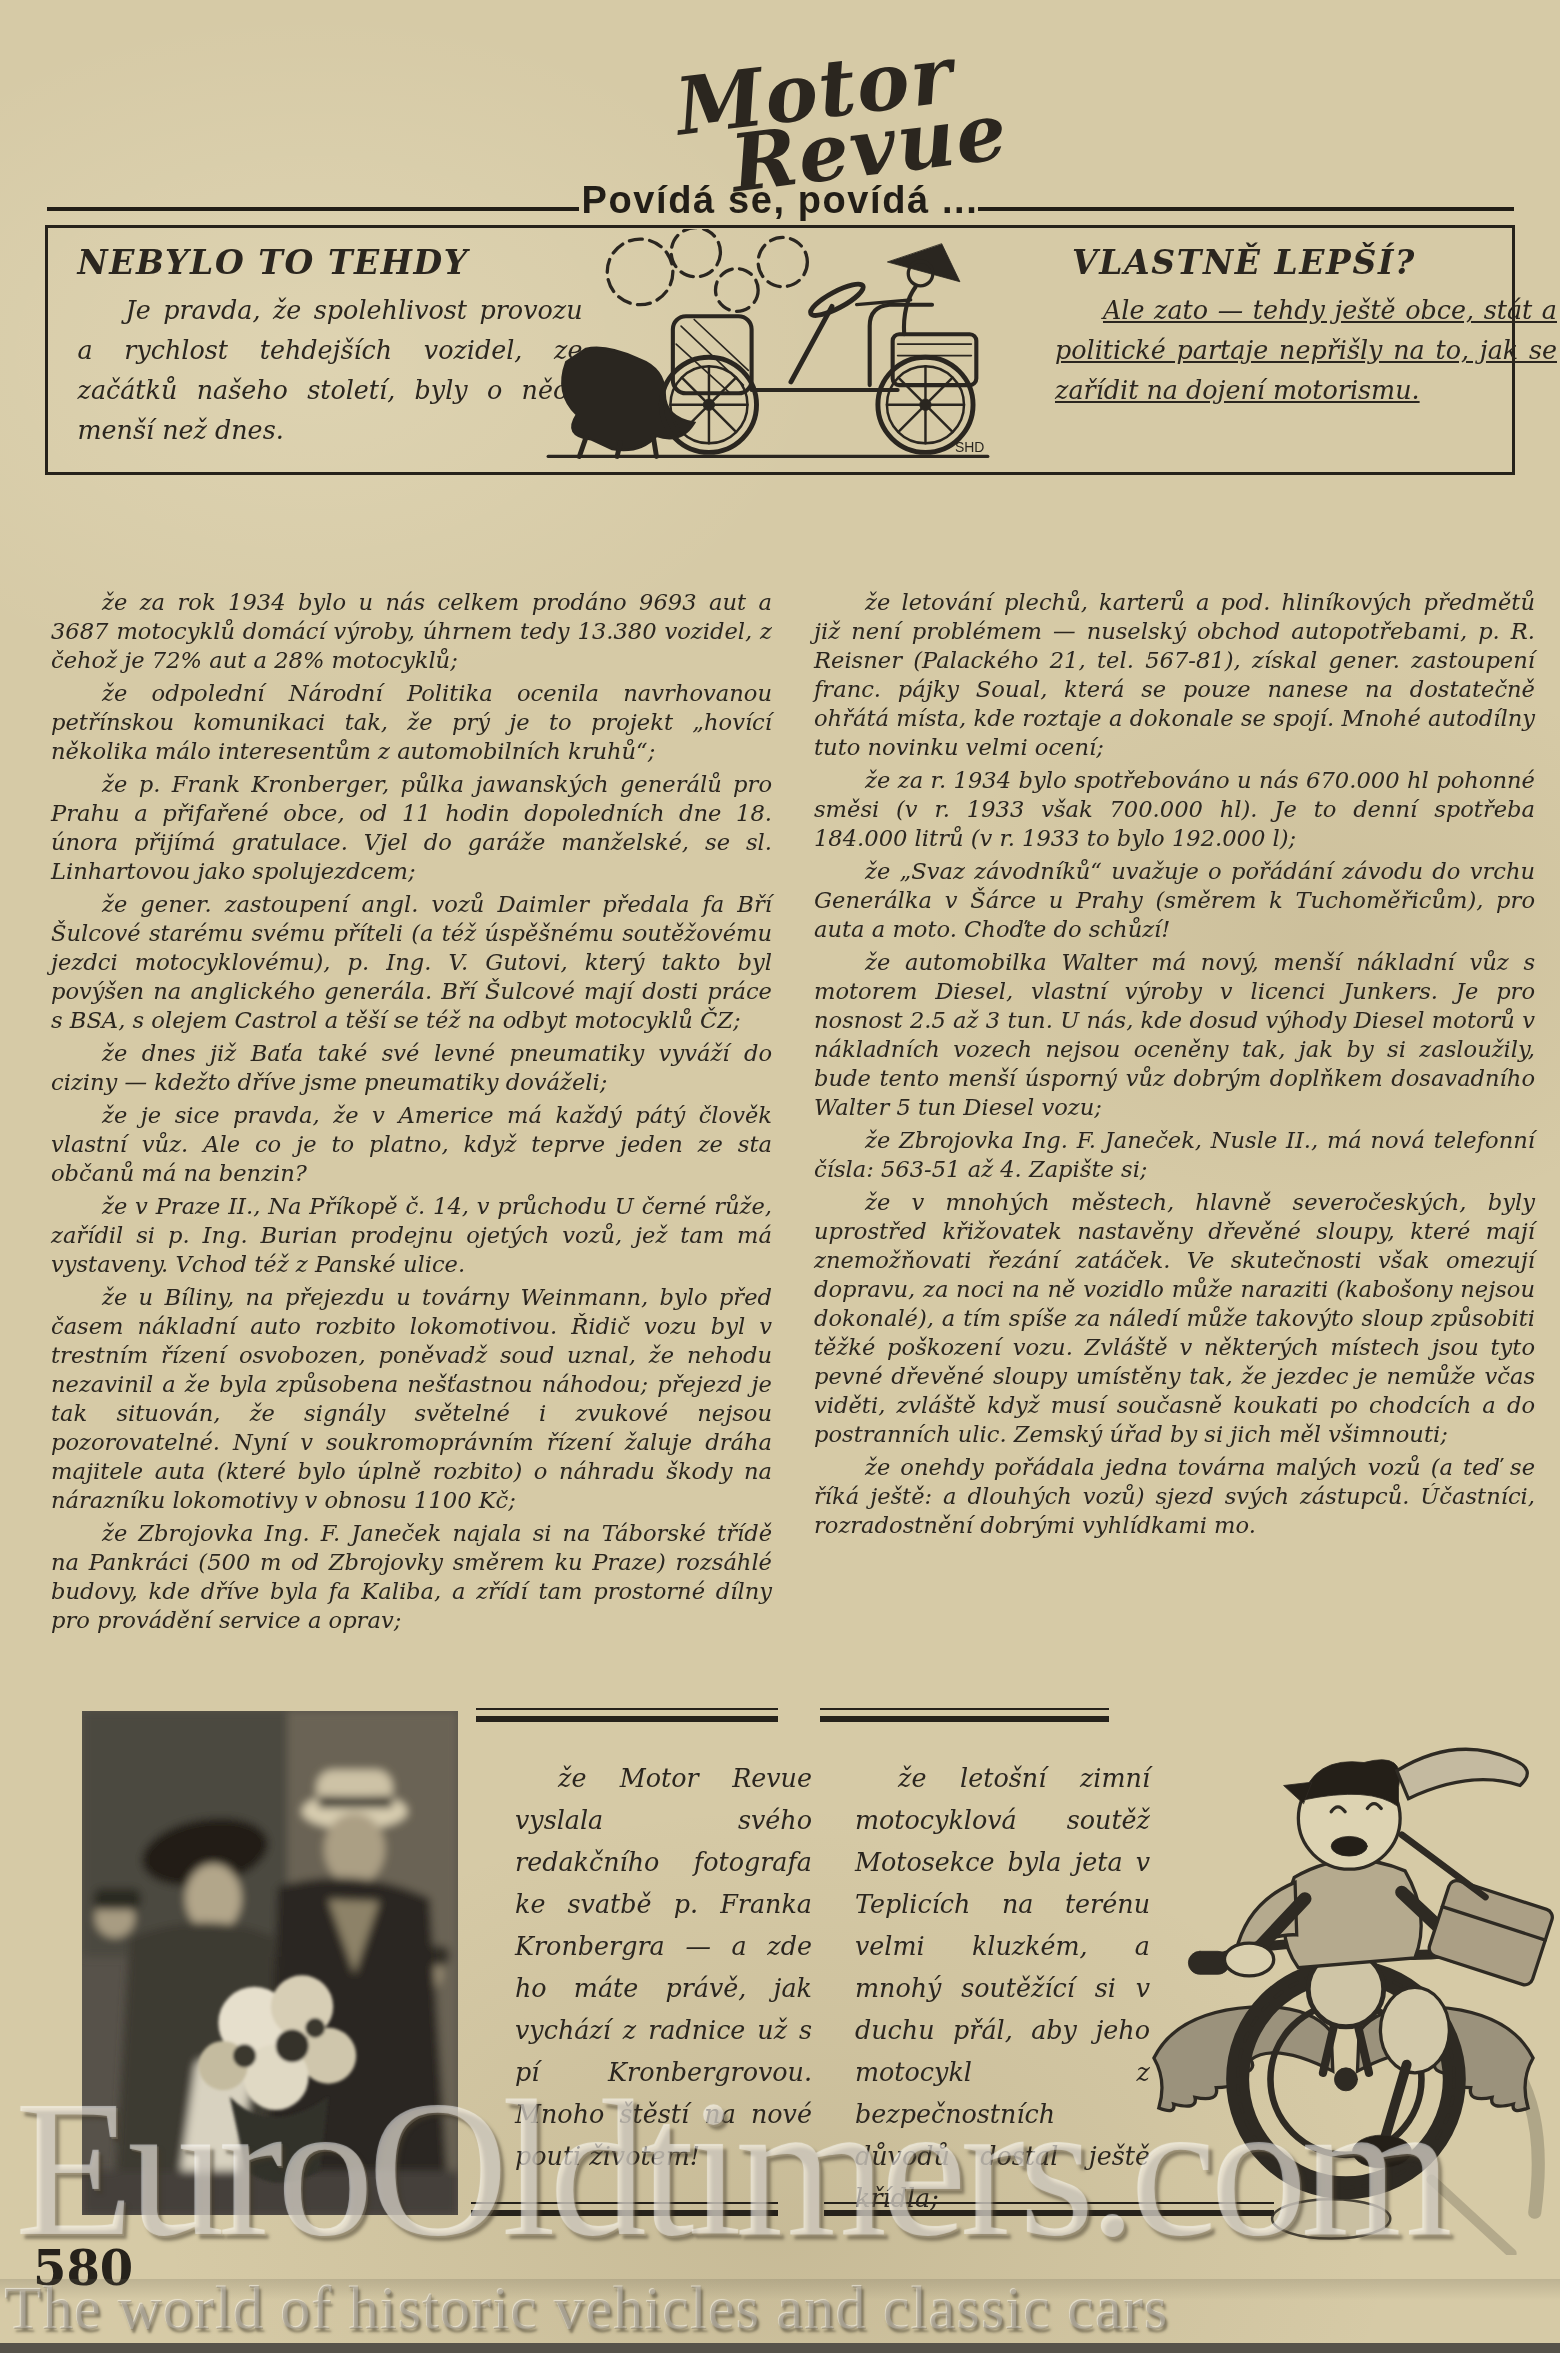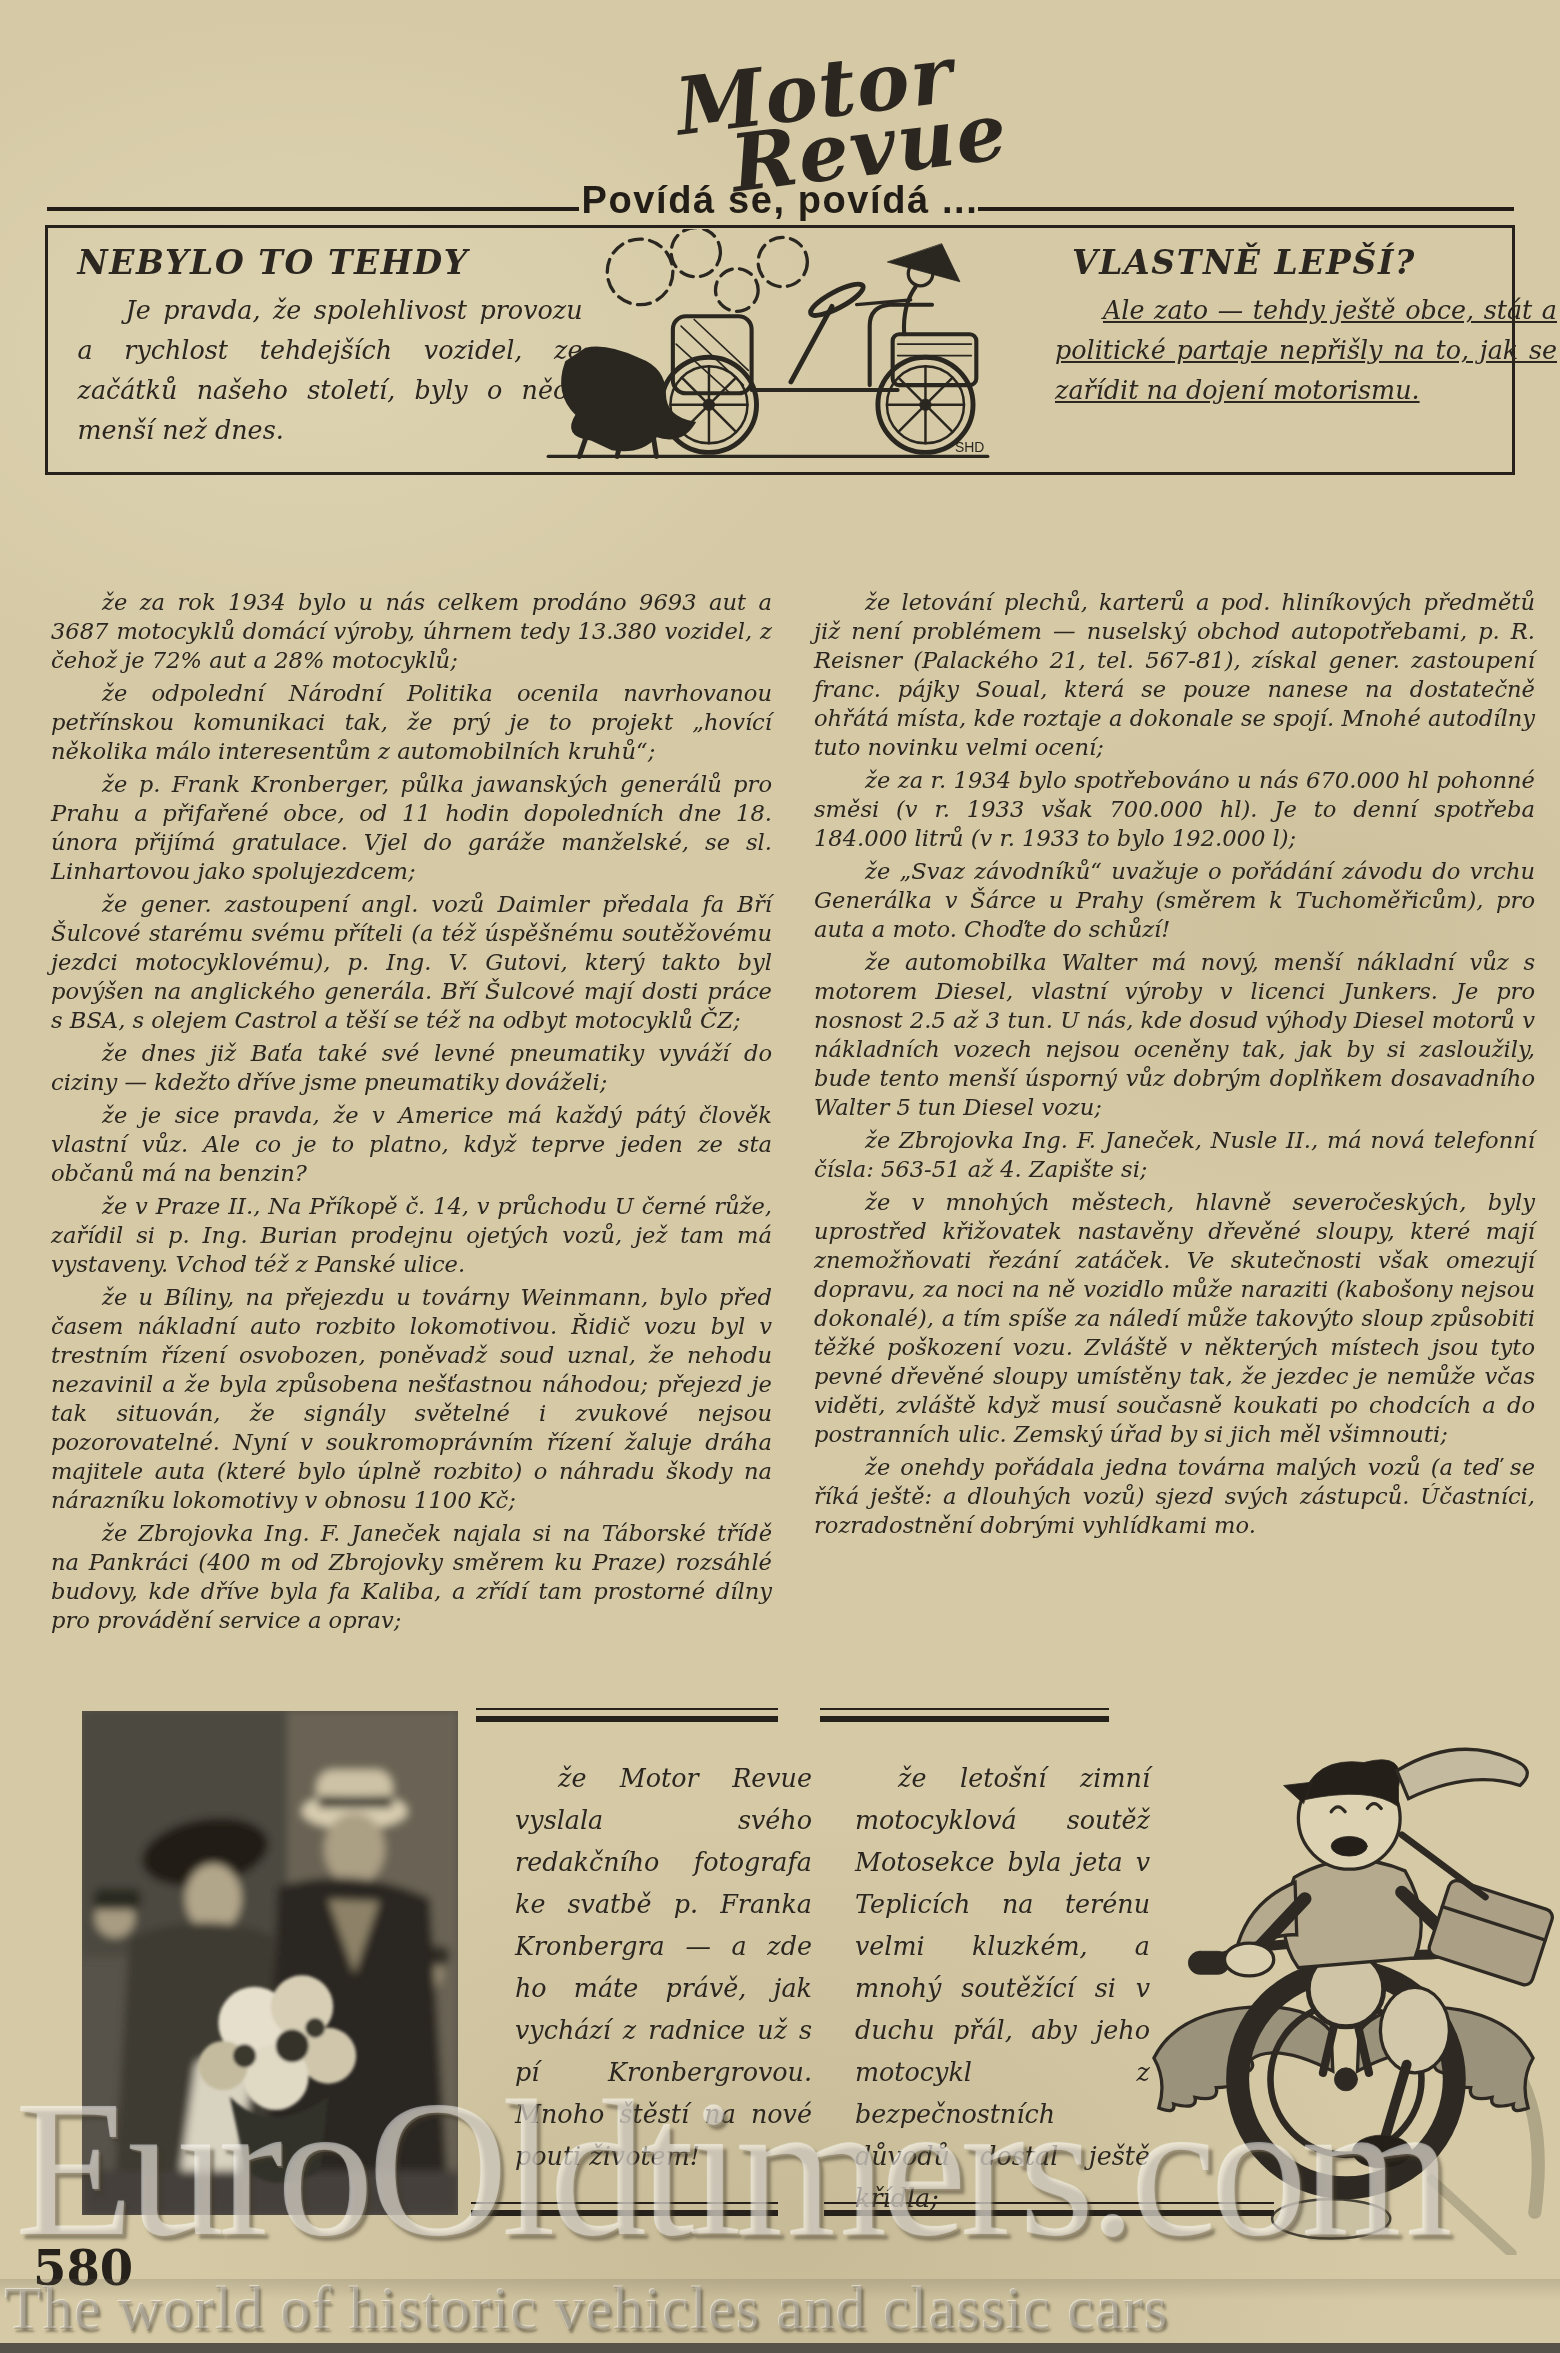--- a/index.html
+++ b/index.html
@@ -130,21 +130,21 @@
 
   <div class="abs bodycol col-left">
     <p>že za rok 1934 bylo u nás celkem prodáno 9693 aut a 3687 motocyklů domácí výroby, úhrnem tedy 13.380 vozidel, z čehož je 72% aut a 28% motocyklů;</p>
     <p>že odpolední Národní Politika ocenila navrhovanou petřínskou komunikaci tak, že prý je to projekt „hovící několika málo interesentům z automobilních kruhů“;</p>
     <p>že p. Frank Kronberger, půlka jawanských generálů pro Prahu a přifařené obce, od 11 hodin dopoledních dne 18. února přijímá gratulace. Vjel do garáže manželské, se sl. Linhartovou jako spolujezdcem;</p>
     <p>že gener. zastoupení angl. vozů Daimler předala fa Bří Šulcové starému svému příteli (a též úspěšnému soutěžovému jezdci motocyklovému), p. Ing. V. Gutovi, který takto byl povýšen na anglického generála. Bří Šulcové mají dosti práce s BSA, s olejem Castrol a těší se též na odbyt motocyklů ČZ;</p>
     <p>že dnes již Baťa také své levné pneumatiky vyváží do ciziny — kdežto dříve jsme pneumatiky dováželi;</p>
     <p>že je sice pravda, že v Americe má každý pátý člověk vlastní vůz. Ale co je to platno, když teprve jeden ze sta občanů má na benzin?</p>
     <p>že v Praze II., Na Příkopě č. 14, v průchodu U černé růže, zařídil si p. Ing. Burian prodejnu ojetých vozů, jež tam má vystaveny. Vchod též z Panské ulice.</p>
     <p>že u Bíliny, na přejezdu u továrny Weinmann, bylo před časem nákladní auto rozbito lokomotivou. Řidič vozu byl v trestním řízení osvobozen, poněvadž soud uznal, že nehodu nezavinil a že byla způsobena nešťastnou náhodou; přejezd je tak situován, že signály světelné i zvukové nejsou pozorovatelné. Nyní v soukromoprávním řízení žaluje dráha majitele auta (které bylo úplně rozbito) o náhradu škody na nárazníku lokomotivy v obnosu 1100 Kč;</p>
-    <p>že Zbrojovka Ing. F. Janeček najala si na Táborské třídě na Pankráci (400 m od Zbrojovky směrem ku Praze) rozsáhlé budovy, kde dříve byla fa Kaliba, a zřídí tam prostorné dílny pro provádění service a oprav;</p>
+    <p>že Zbrojovka Ing. F. Janeček najala si na Táborské třídě na Pankráci (500 m od Zbrojovky směrem ku Praze) rozsáhlé budovy, kde dříve byla fa Kaliba, a zřídí tam prostorné dílny pro provádění service a oprav;</p>
   </div>
 
   <div class="abs bodycol col-right">
     <p>že letování plechů, karterů a pod. hliníkových předmětů již není problémem — nuselský obchod autopotřebami, p. R. Reisner (Palackého 21, tel. 567-81), získal gener. zastoupení franc. pájky Soual, která se pouze nanese na dostatečně ohřátá místa, kde roztaje a dokonale se spojí. Mnohé autodílny tuto novinku velmi ocení;</p>
     <p>že za r. 1934 bylo spotřebováno u nás 670.000 hl pohonné směsi (v r. 1933 však 700.000 hl). Je to denní spotřeba 184.000 litrů (v r. 1933 to bylo 192.000 l);</p>
     <p>že „Svaz závodníků“ uvažuje o pořádání závodu do vrchu Generálka v Šárce u Prahy (směrem k Tuchoměřicům), pro auta a moto. Choďte do schůzí!</p>
     <p>že automobilka Walter má nový, menší nákladní vůz s motorem Diesel, vlastní výroby v licenci Junkers. Je pro nosnost 2.5 až 3 tun. U nás, kde dosud výhody Diesel motorů v nákladních vozech nejsou oceněny tak, jak by si zasloužily, bude tento menší úsporný vůz dobrým doplňkem dosavadního Walter 5 tun Diesel vozu;</p>
     <p>že Zbrojovka Ing. F. Janeček, Nusle II., má nová telefonní čísla: 563-51 až 4. Zapište si;</p>
     <p>že v mnohých městech, hlavně severočeských, byly uprostřed křižovatek nastavěny dřevěné sloupy, které mají znemožňovati řezání zatáček. Ve skutečnosti však omezují dopravu, za noci na ně vozidlo může naraziti (kabošony nejsou dokonalé), a tím spíše za náledí může takovýto sloup způsobiti těžké poškození vozu. Zvláště v některých místech jsou tyto pevné dřevěné sloupy umístěny tak, že jezdec je nemůže včas viděti, zvláště když musí současně koukati po chodcích a do postranních ulic. Zemský úřad by si jich měl všimnouti;</p>
     <p>že onehdy pořádala jedna továrna malých vozů (a teď se říká ještě: a dlouhých vozů) sjezd svých zástupců. Účastníci, rozradostnění dobrými vyhlídkami mo.</p>

